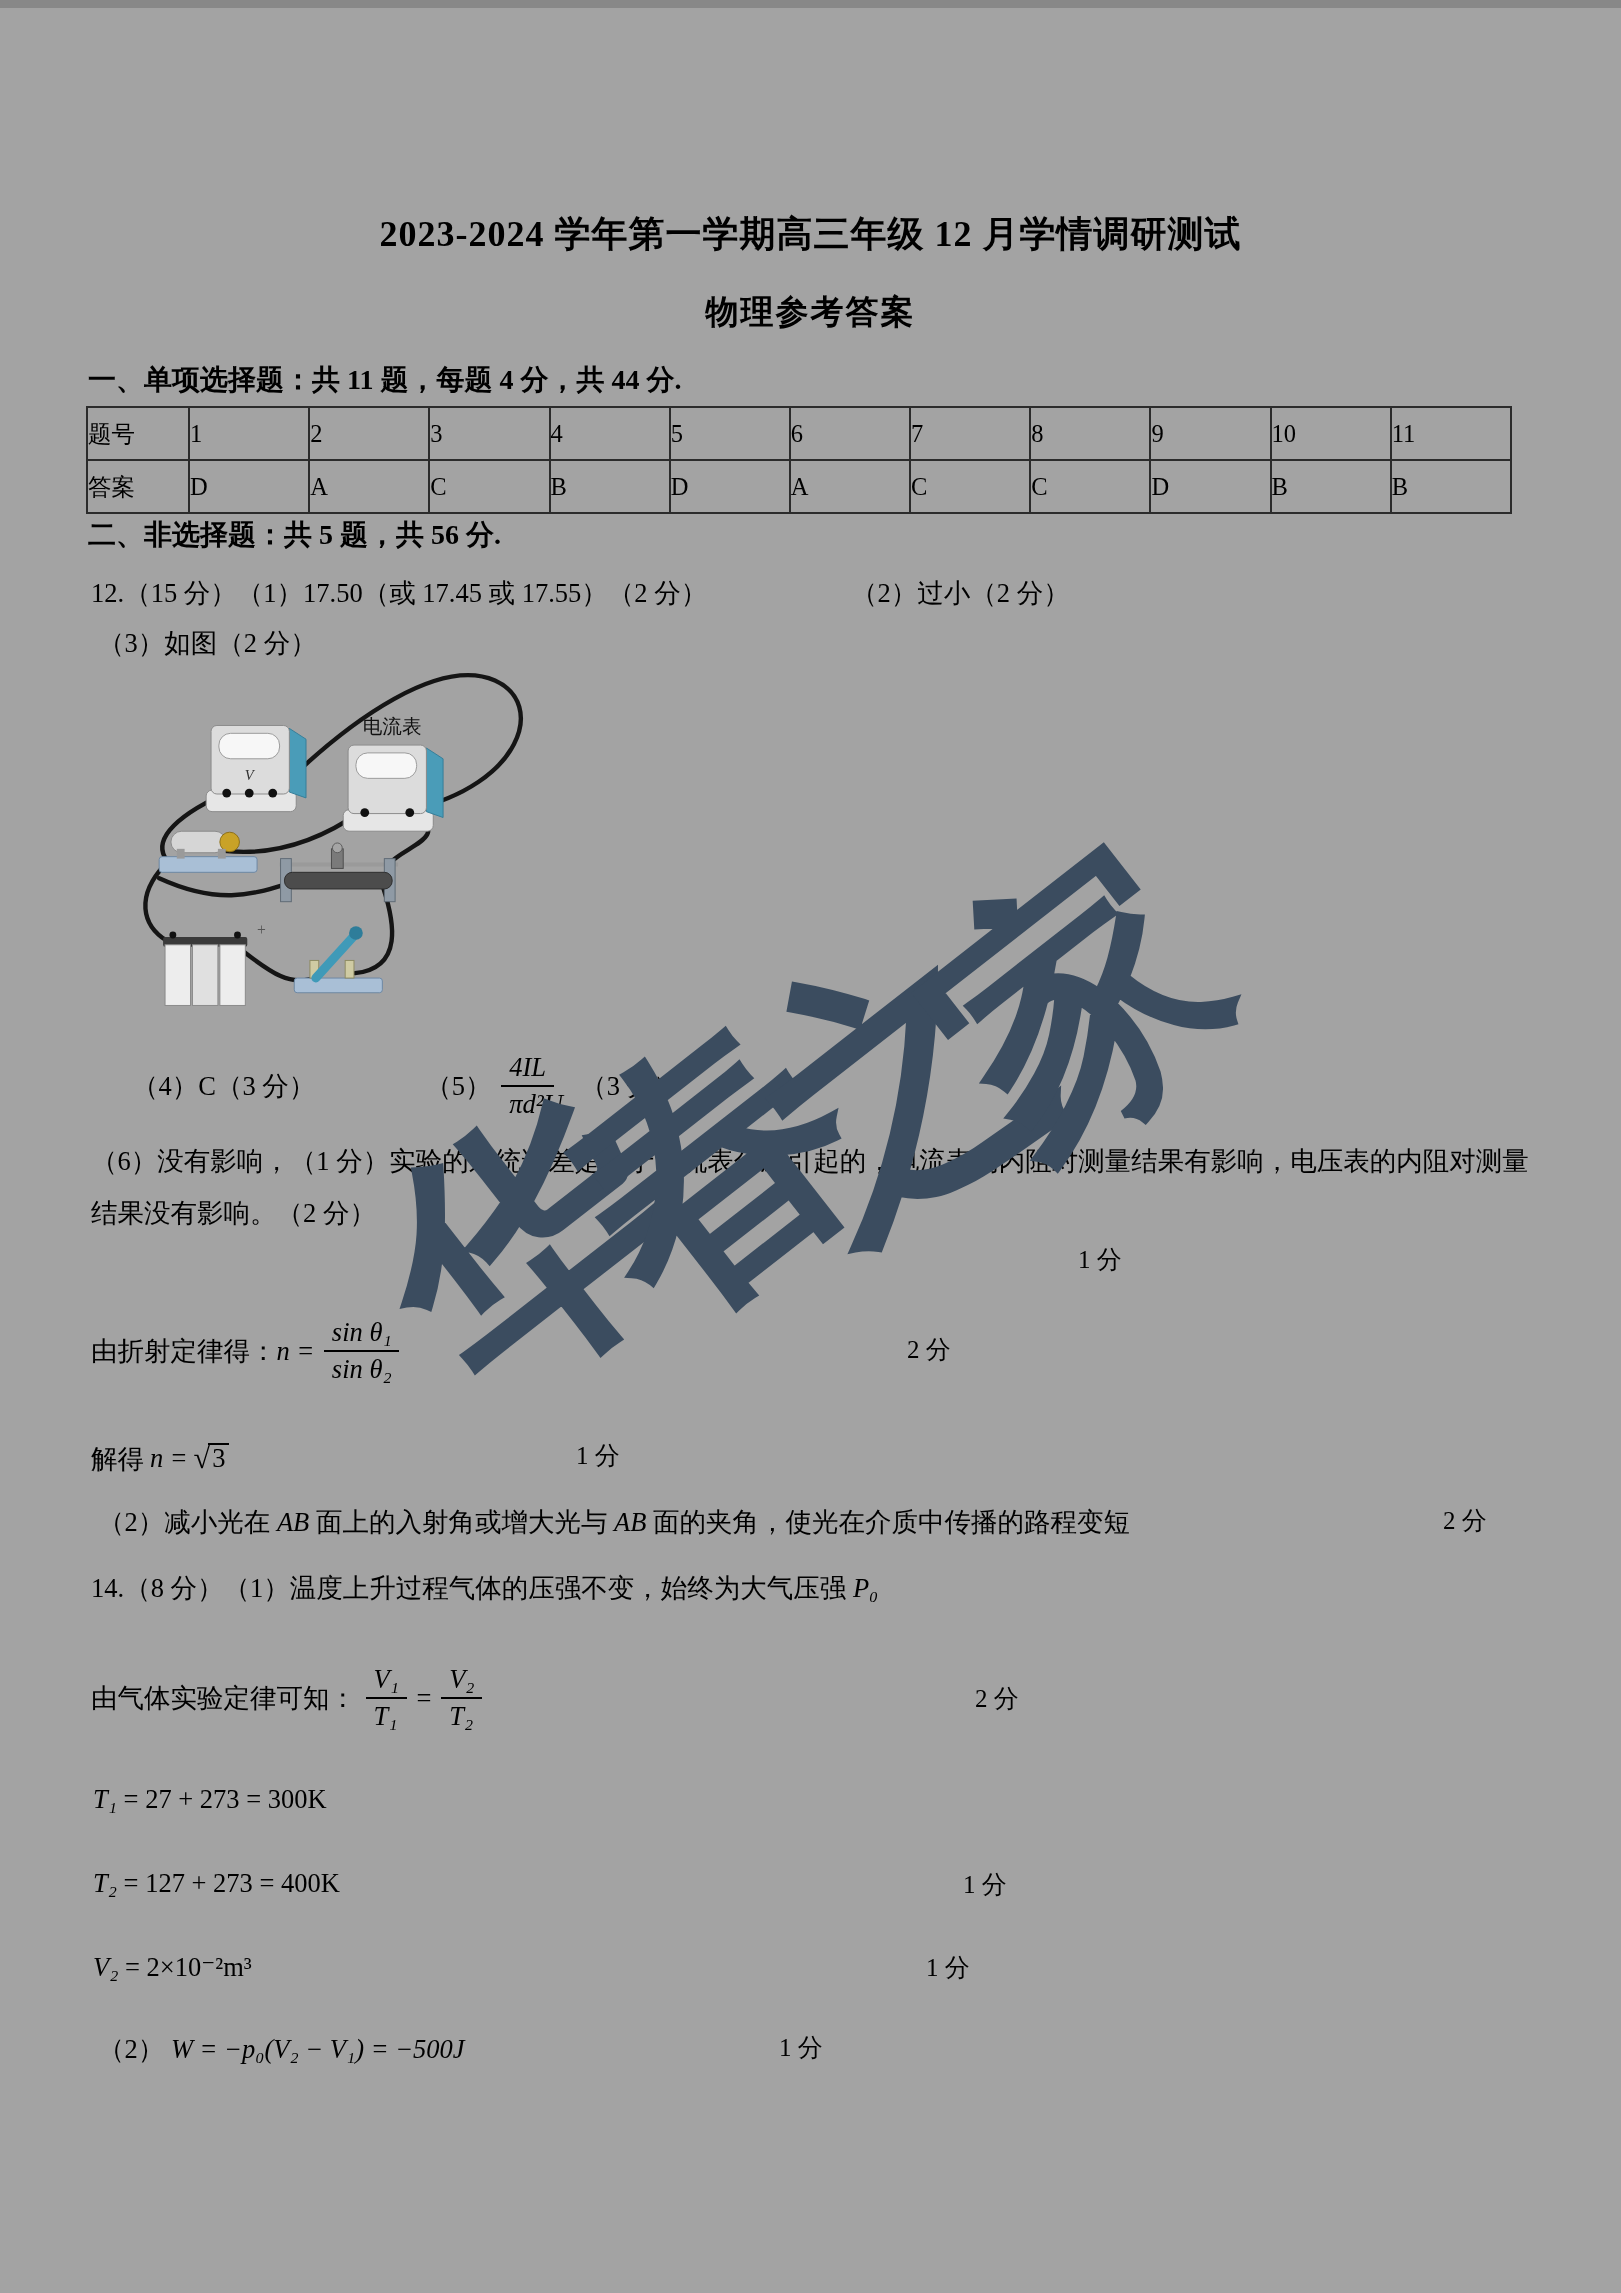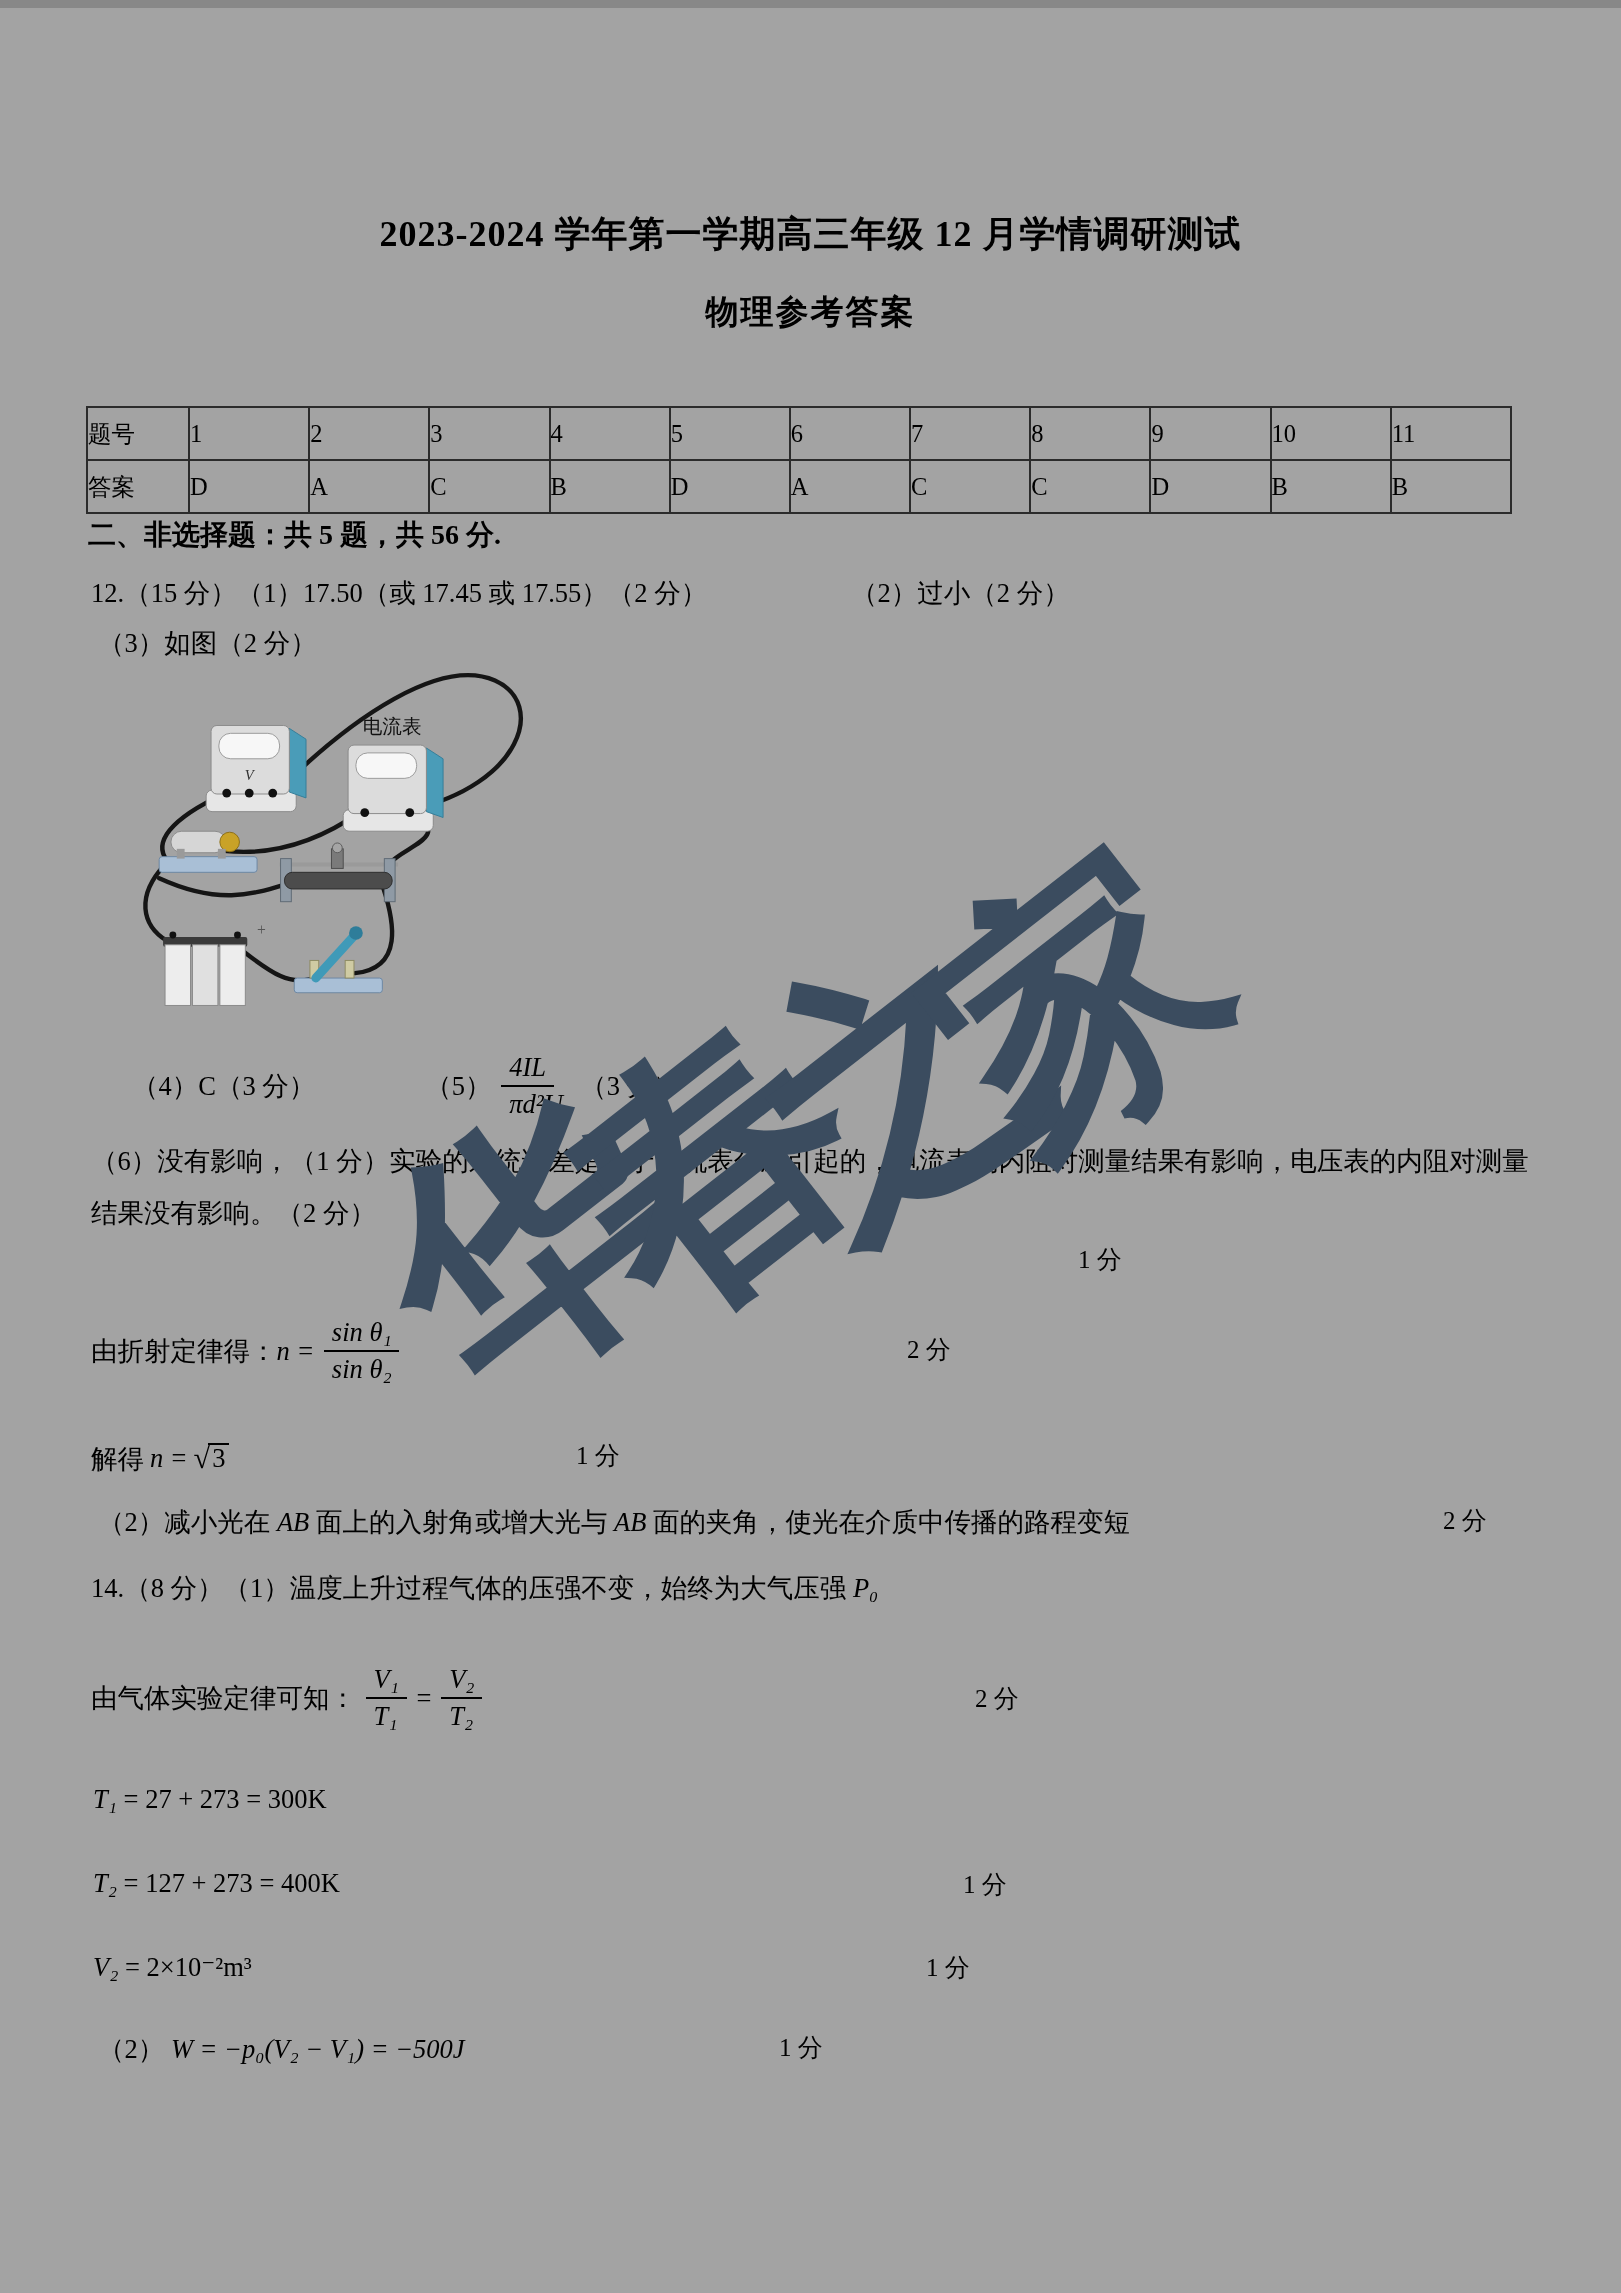--- a/index.html
+++ b/index.html
@@ -58,20 +58,21 @@
   .fig{left:108px;top:647px;z-index:1;}
 </style>
 </head>
 <body>
 
 <div class="page">
 
   <div class="abs center doc-title">2023-2024 学年第一学期高三年级 12 月学情调研测试</div>
   <div class="abs center doc-subtitle">物理参考答案</div>
 
+  <div class="abs sec-heading h1">一、单项选择题：共 11 题，每题 4 分，共 44 分.</div>
 
   <table class="ans-table">
     <tbody>
         <tr>
       <td class="hdr">题号</td>
       <td>1</td>
       <td>2</td>
       <td>3</td>
       <td>4</td>
       <td>5</td>

